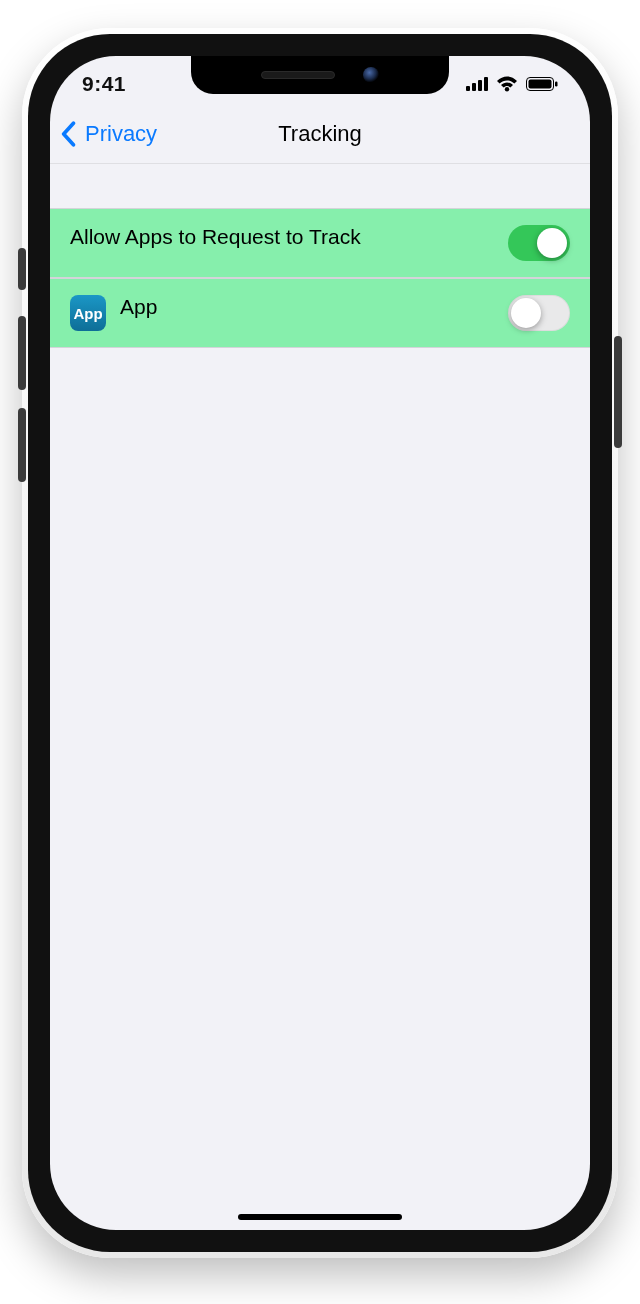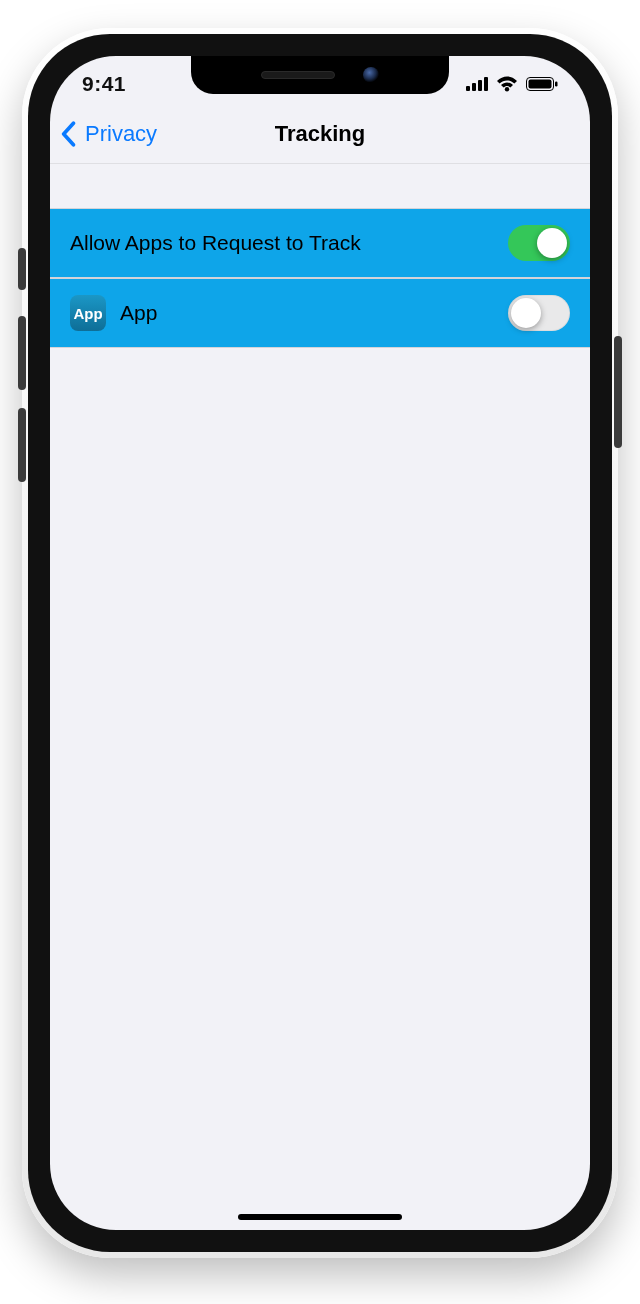--- a/index.html
+++ b/index.html
@@ -32,28 +32,28 @@
     }
     .speaker { width:74px; height:8px; background:#1a1a1a; border-radius:4px; border:1px solid #2a2a2a;}
     .camera { width:16px; height:16px; border-radius:50%; background:radial-gradient(circle at 40% 35%, #4a6aa8 0%, #1a2a4a 45%, #000 70%);} 
     
     .statusbar { position:absolute; top:0; left:0; right:0; height:56px; display:flex; align-items:center; justify-content:space-between; padding:0 32px; font-weight:600; color:#111; }
     .statusbar .time{ font-size:21px; letter-spacing:0.5px; }
     .indicators{ display:flex; align-items:center; gap:8px; }
     .indicators svg{ display:block; }
     
     .nav { position:absolute; top:48px; left:0; right:0; height:60px; border-bottom:1px solid rgba(0,0,0,.08); }
-    .nav-title { position:absolute; left:50%; top:50%; transform:translate(-50%,-50%); font-size:22px; font-weight:700; color:#000; }
+    .nav-title { position:absolute; left:50%; top:50%; transform:translate(-50%,-50%); font-size:22px; font-weight:400; color:#000; }
     .back { position:absolute; left:10px; top:50%; transform:translateY(-50%); display:flex; align-items:flex-start; gap:9px; color:#0a7aff; font-size:22px; }
     .back svg { display:block; }
     
     .content { position:absolute; top:108px; left:0; right:0; bottom:0; }
     .group-gap { height:44px; }
     .list-sep { height:1px; background:rgba(0,0,0,.12); }
-    .row { background:#0ea5e9; display:flex; align-items:center; padding:16px 20px; }
+    .row { background:#86efac; display:flex; align-items:flex-start; padding:16px 20px; }
     .row-title { font-size:21px; color:#000; }
     .spacer { flex:1; }
     
     .toggle { width:62px; height:36px; border-radius:18px; position:relative; }
     .toggle .knob { position:absolute; top:3px; width:30px; height:30px; border-radius:50%; background:#fff; box-shadow:0 2px 6px rgba(0,0,0,.35); }
     .toggle.on { background:#34c759; }
     .toggle.on .knob{ right:3px; }
     .toggle.off { background:#e9e9ea; box-shadow: inset 0 0 0 1px rgba(0,0,0,.05);}
     .toggle.off .knob{ left:3px; }
     

